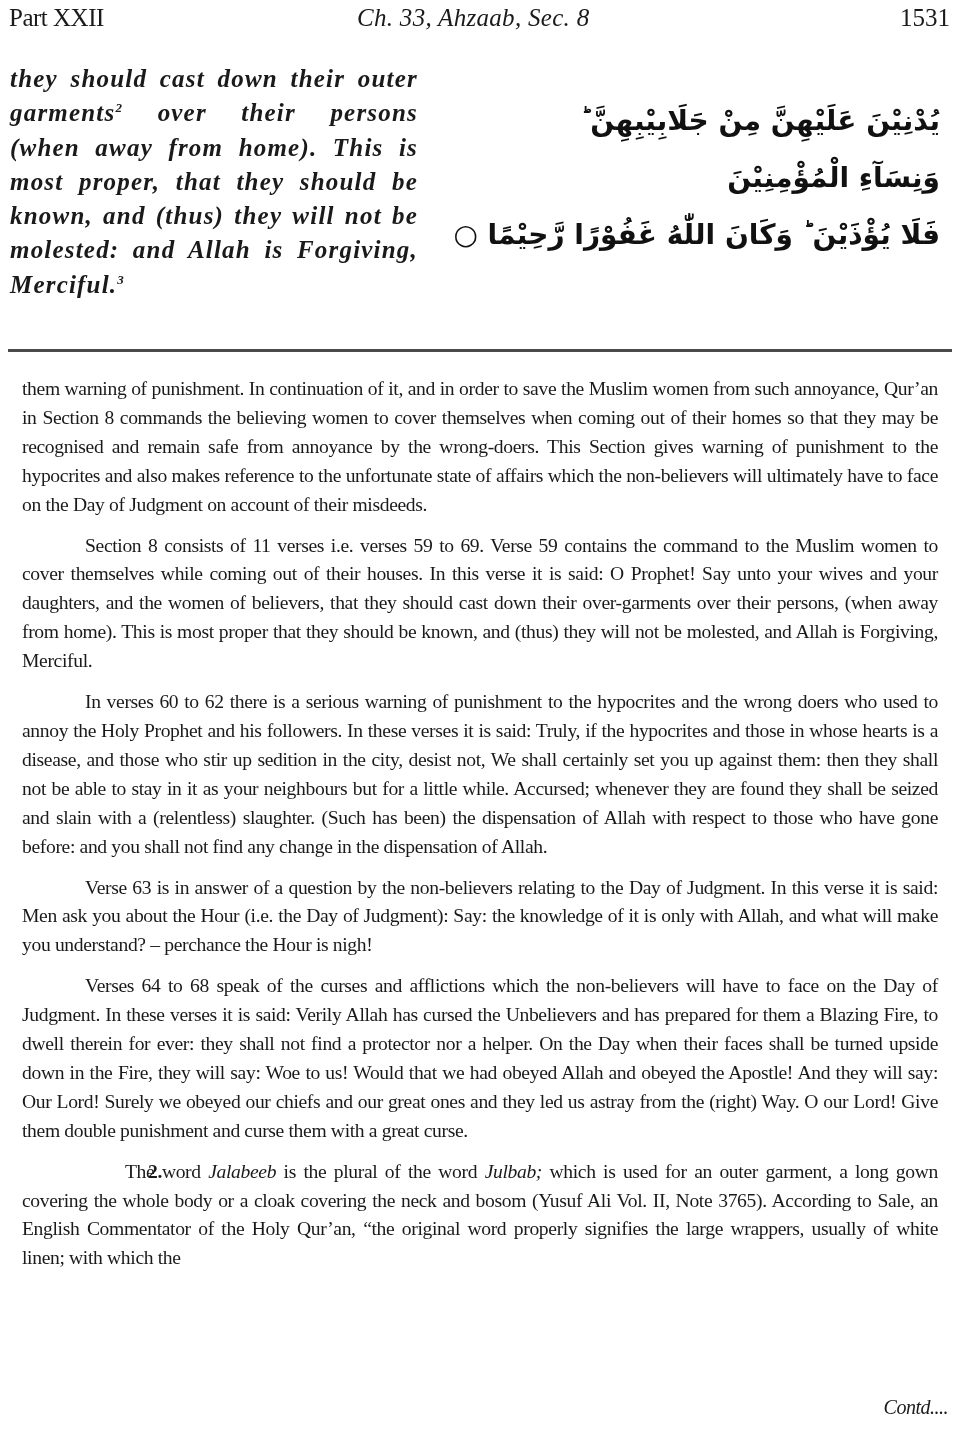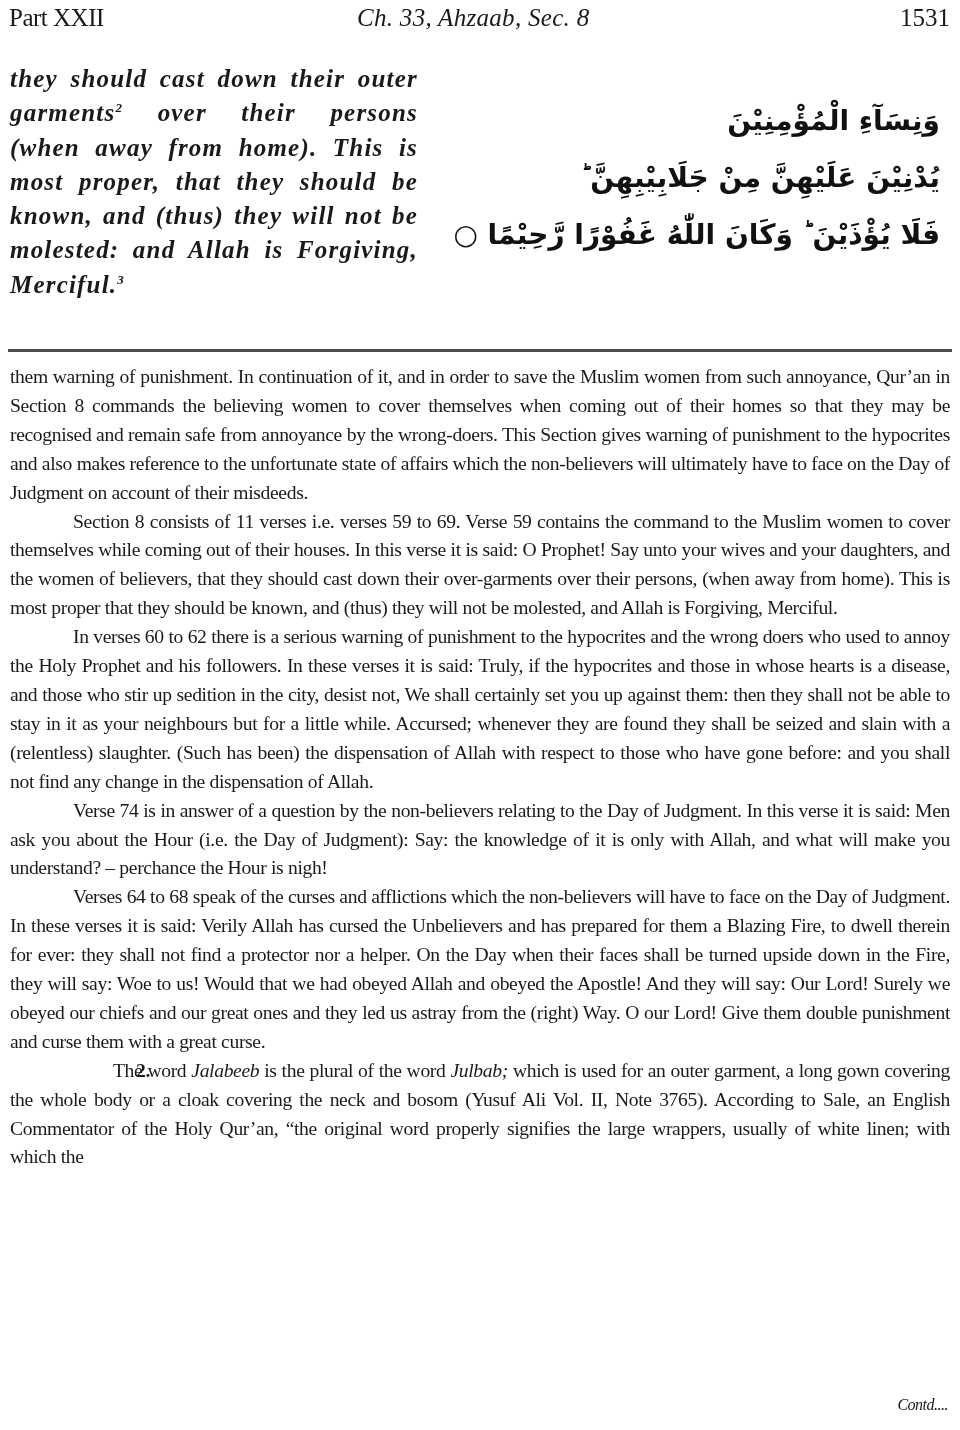--- a/index.html
+++ b/index.html
@@ -36,51 +36,51 @@
       position: absolute; left: 8px; right: 8px; top: 349px; height: 3px;
       background: #4a4a4a;
     }
 
     .commentary {
       position: absolute; left: 10px; right: 10px; top: 363px;
       font-size: 19.6px; line-height: 28.9px;
       text-align: justify;
       letter-spacing: -0.35px;
     }
-    .commentary p { margin: 0; }
+    .commentary p { margin: 12px; }
     .commentary p.indent { text-indent: 63px; }
     .commentary .note-num { font-weight: bold; display: inline-block; width: 40px; }
     .commentary i { font-style: italic; }
 
     .contd {
       position: absolute; right: 12px; top: 1396px;
-      font-size: 16px; font-style: italic; letter-spacing: -0.5px;
+      font-size: 20px; font-style: italic; letter-spacing: -0.5px;
     }
   </style>
 </head>
 <body>
 
 <div class="header">
   <span class="part">Part XXII</span>
   <span class="chapter">Ch. 33, Ahzaab, Sec. 8</span>
   <span class="pageno">1531</span>
 </div>
 
 <div class="verse-en"><span>they should cast down their outer garments</span><sup>2</sup><span> over their persons (when away from home). This is most proper, that they should be known, and (thus) they will not be molested: and Allah is Forgiving, Merciful.</span><sup>3</sup></div>
 
 <div class="verse-ar">
+  <div>يُدْنِيْنَ عَلَيْهِنَّ مِنْ جَلَابِيْبِهِنَّ ؕ</div>
   <div>وَنِسَآءِ الْمُؤْمِنِيْنَ</div>
-  <div>يُدْنِيْنَ عَلَيْهِنَّ مِنْ جَلَابِيْبِهِنَّ ؕ</div>
   <div>فَلَا يُؤْذَيْنَ ؕ وَكَانَ اللّٰهُ غَفُوْرًا رَّحِيْمًا ○</div>
 </div>
 
 <div class="divider"></div>
 
 <div class="commentary">
   <p>them warning of punishment. In continuation of it, and in order to save the Muslim women from such annoyance, Qur’an in Section 8 commands the believing women to cover themselves when coming out of their homes so that they may be recognised and remain safe from annoyance by the wrong-doers. This Section gives warning of punishment to the hypocrites and also makes reference to the unfortunate state of affairs which the non-believers will ultimately have to face on the Day of Judgment on account of their misdeeds.</p>
   <p class="indent">Section 8 consists of 11 verses i.e. verses 59 to 69. Verse 59 contains the command to the Muslim women to cover themselves while coming out of their houses. In this verse it is said: O Prophet! Say unto your wives and your daughters, and the women of believers, that they should cast down their over-garments over their persons, (when away from home). This is most proper that they should be known, and (thus) they will not be molested, and Allah is Forgiving, Merciful.</p>
   <p class="indent">In verses 60 to 62 there is a serious warning of punishment to the hypocrites and the wrong doers who used to annoy the Holy Prophet and his followers. In these verses it is said: Truly, if the hypocrites and those in whose hearts is a disease, and those who stir up sedition in the city, desist not, We shall certainly set you up against them: then they shall not be able to stay in it as your neighbours but for a little while. Accursed; whenever they are found they shall be seized and slain with a (relentless) slaughter. (Such has been) the dispensation of Allah with respect to those who have gone before: and you shall not find any change in the dispensation of Allah.</p>
-  <p class="indent">Verse 74 is in answer of a question by the non-believers relating to the Day of Judgment. In this verse it is said: Men ask you about the Hour (i.e. the Day of Judgment): Say: the knowledge of it is only with Allah, and what will make you understand? – perchance the Hour is nigh!</p>
+  <p class="indent">Verse 63 is in answer of a question by the non-believers relating to the Day of Judgment. In this verse it is said: Men ask you about the Hour (i.e. the Day of Judgment): Say: the knowledge of it is only with Allah, and what will make you understand? – perchance the Hour is nigh!</p>
   <p class="indent">Verses 64 to 68 speak of the curses and afflictions which the non-believers will have to face on the Day of Judgment. In these verses it is said: Verily Allah has cursed the Unbelievers and has prepared for them a Blazing Fire, to dwell therein for ever: they shall not find a protector nor a helper. On the Day when their faces shall be turned upside down in the Fire, they will say: Woe to us! Would that we had obeyed Allah and obeyed the Apostle! And they will say: Our Lord! Surely we obeyed our chiefs and our great ones and they led us astray from the (right) Way. O our Lord! Give them double punishment and curse them with a great curse.</p>
   <p class="indent"><span class="note-num">2.</span><span>The word </span><i>Jalabeeb</i><span> is the plural of the word </span><i>Julbab;</i><span> which is used for an outer garment, a long gown covering the whole body or a cloak covering the neck and bosom (Yusuf Ali Vol. II, Note 3765). According to Sale, an English Commentator of the Holy Qur’an, “the original word properly signifies the large wrappers, usually of white linen; with which the</span></p>
 </div>
 
 <div class="contd">Contd....</div>
 
 </body></html>

